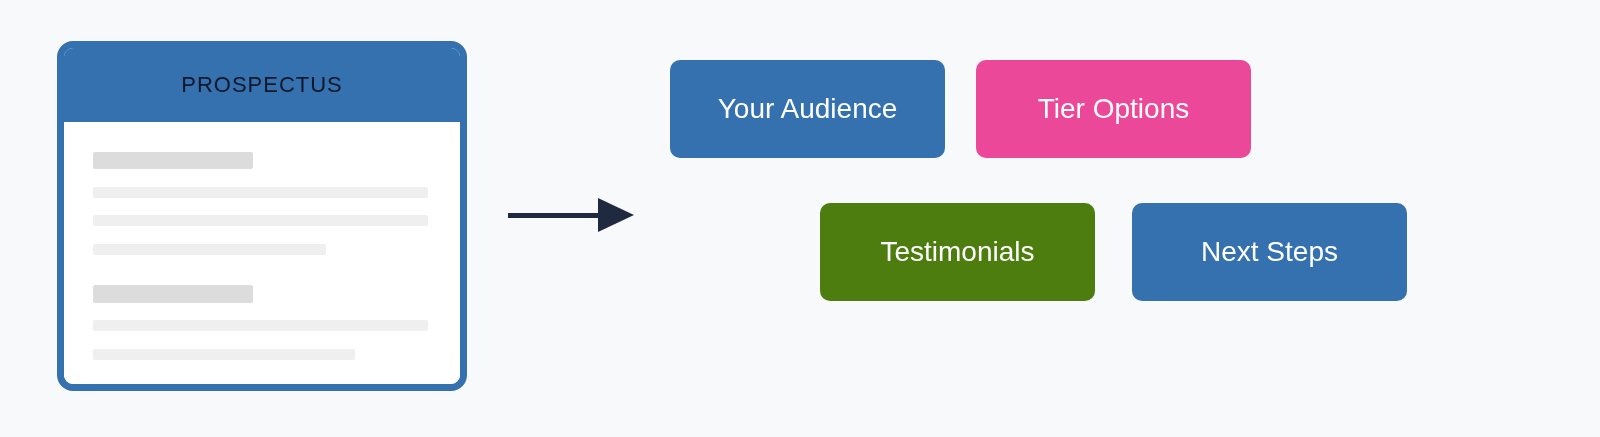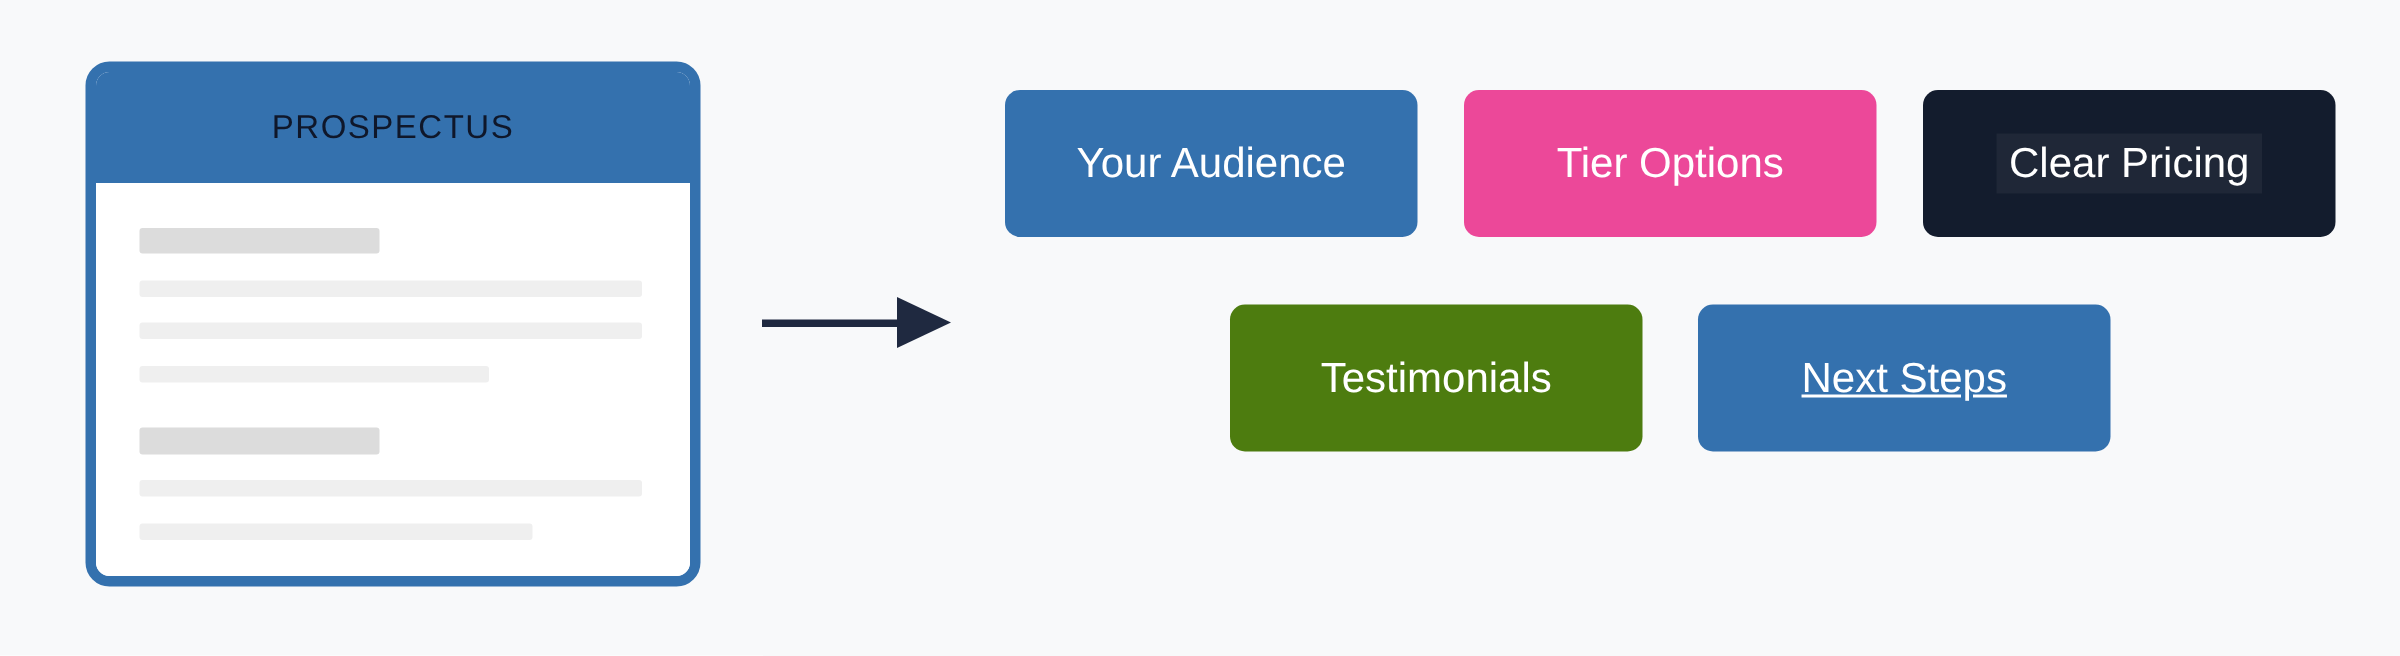--- a/index.html
+++ b/index.html
@@ -86,21 +86,21 @@
     display: flex;
     align-items: center;
     justify-content: center;
     color: #ffffff;
     font-size: 28px;
   }
   .card.pos-1 { left: 670px;  top: 60px; }
   .card.pos-2 { left: 976px;  top: 60px; }
   .card.pos-3 { left: 1282px; top: 60px; }
   .card.pos-4 { left: 820px;  top: 203px; }
-  .card.pos-5 { left: 1132px; top: 203px; text-decoration: underline; }
+  .card.pos-5 { left: 1132px; top: 203px; }
   .card-label { padding: 4px 8px; }
   .card.pos-3 .card-label { background: rgba(255,255,255,0.05); }
 </style>
 </head>
 <body>
 
 <div class="canvas" style="background-color: rgb(248, 249, 250);">
 
   <div class="doc-card" style="border-color: rgb(52, 113, 174);">
     <div class="doc-header" style="background-color: rgb(52, 113, 174);">
@@ -121,23 +121,20 @@
     <div class="arrow-line" style="background-color: rgb(31, 41, 64);"></div>
     <div class="arrow-head" style="border-left-color: rgb(31, 41, 64);"></div>
   </div>
 
   <div class="card pos-1" style="background-color: rgb(52, 113, 174);">
     <span class="card-label">Your Audience</span>
   </div>
   <div class="card pos-2" style="background-color: #ec4899;">
     <span class="card-label">Tier Options</span>
   </div>
-  <div class="card pos-3" style="background-color: rgb(19, 28, 45);">
-    <span class="card-label">Clear Pricing</span>
-  </div>
   <div class="card pos-4" style="background-color: #4d7c0f;">
     <span class="card-label">Testimonials</span>
   </div>
   <div class="card pos-5" style="background-color: rgb(52, 113, 174);">
     <span class="card-label">Next Steps</span>
   </div>
 
 </div>
 
 </body></html>

